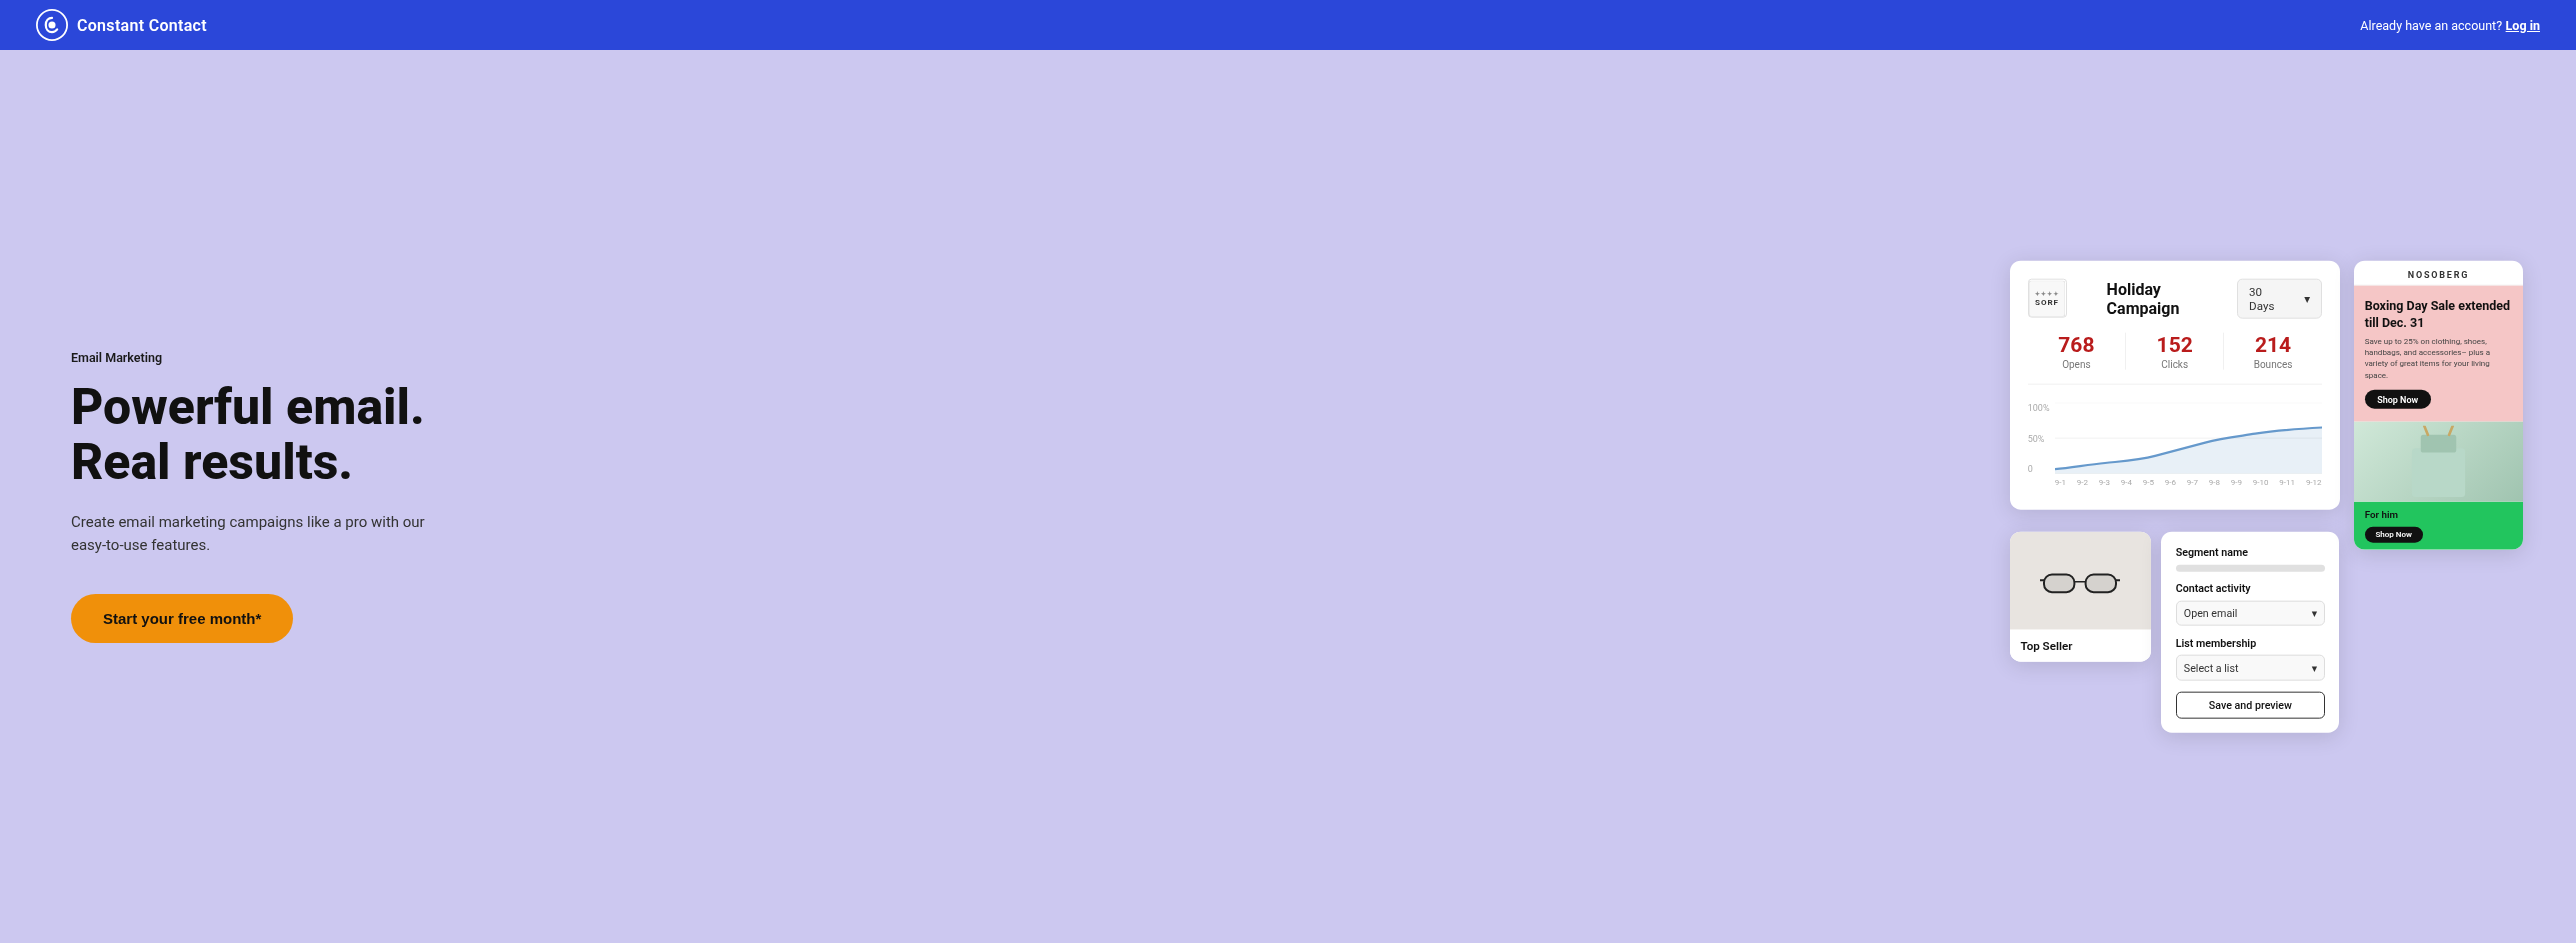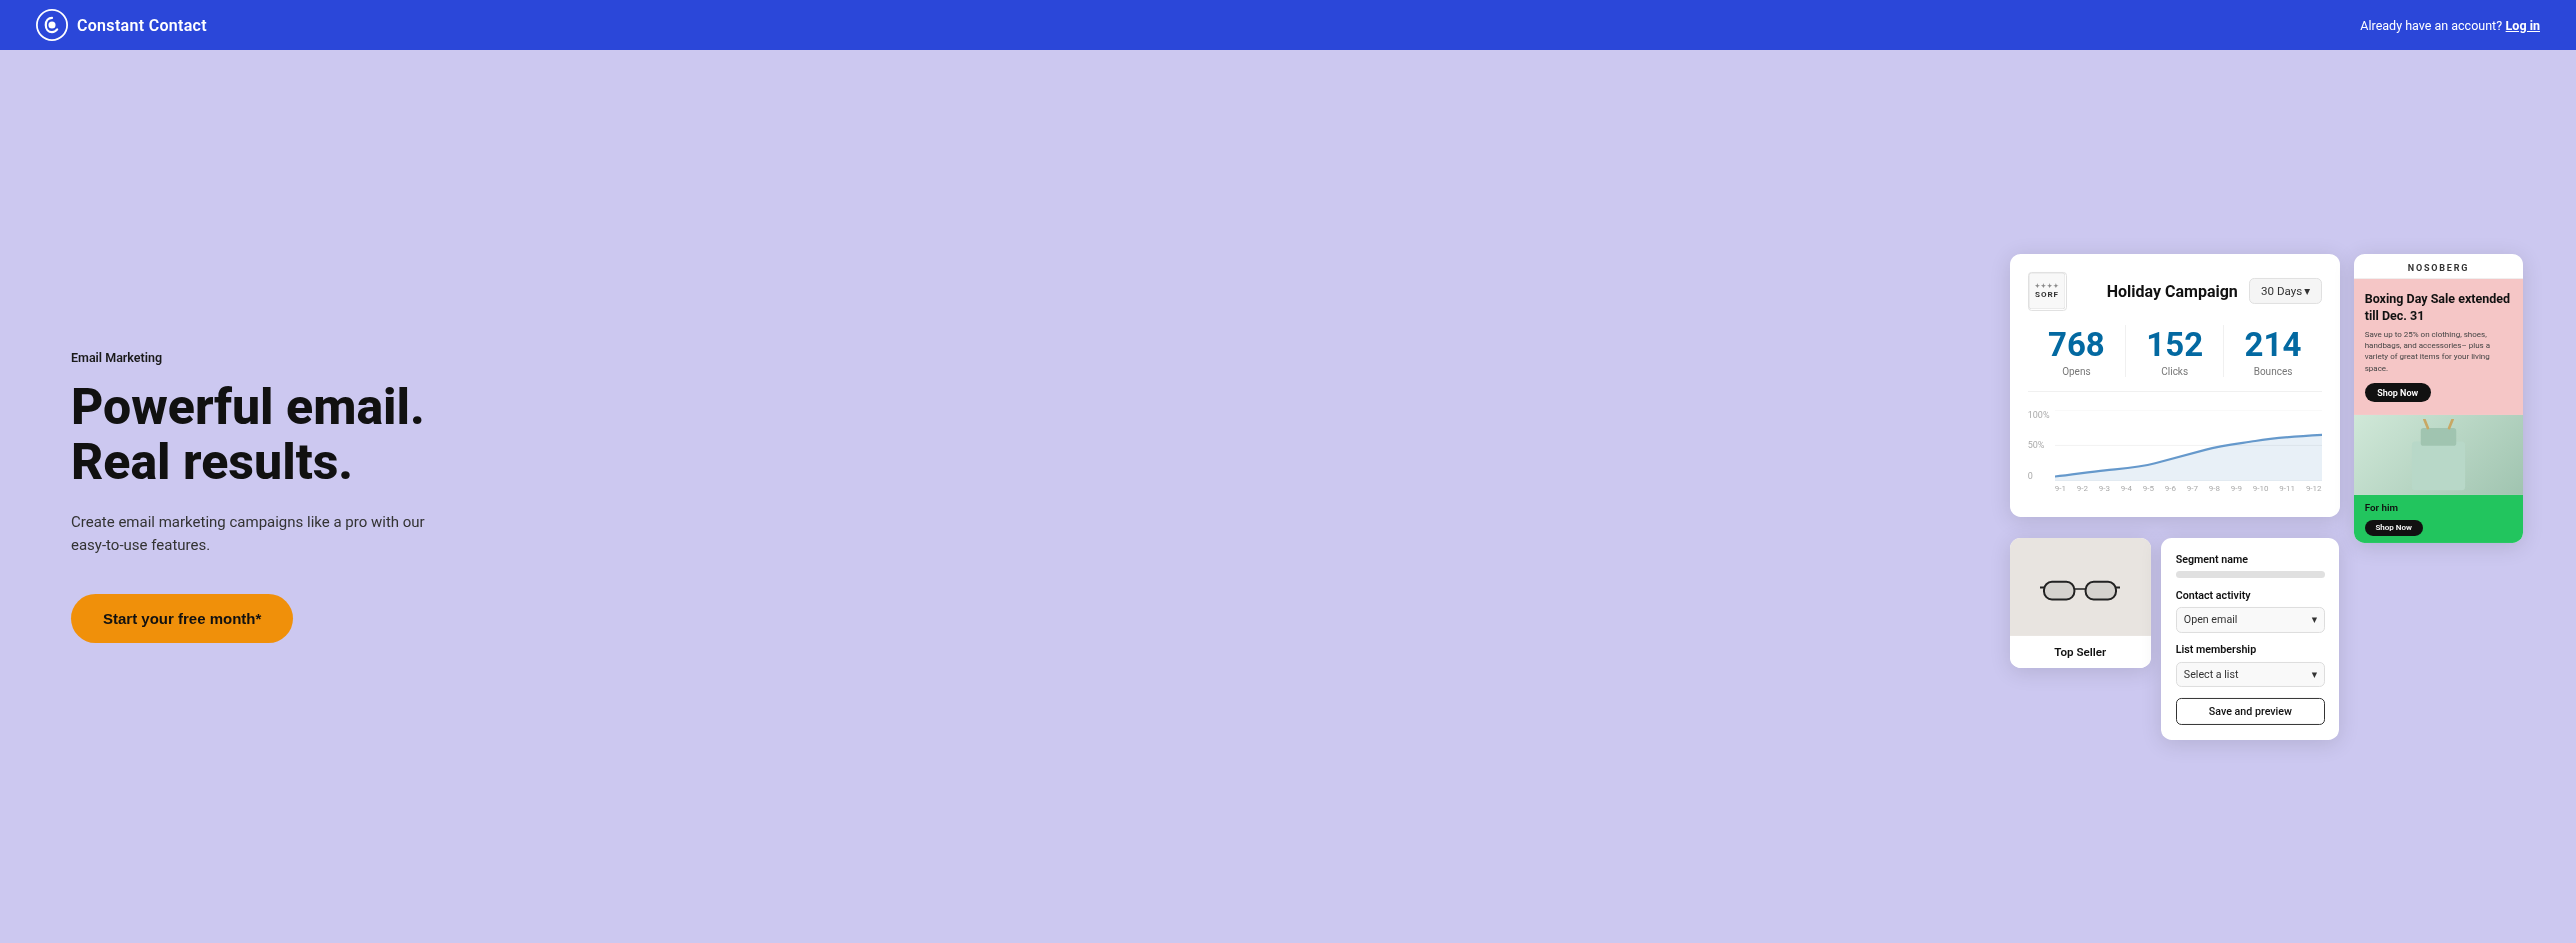--- a/index.html
+++ b/index.html
@@ -141,43 +141,43 @@
 
     .days-badge {
       background: #f5f5f5;
       border: 0.9px solid #e0e0e0;
       border-radius: 5.3px;
       padding: 5.3px 10.7px;
       font-size: 11.6px;
       color: #333;
       display: flex;
       align-items: center;
-      gap: 2px;
+      gap: 14px;
       cursor: pointer;
     }
 
     .analytics-stats {
       display: flex;
       gap: 0;
       margin-bottom: 18px;
       border-bottom: 0.9px solid #f0f0f0;
       padding-bottom: 14.3px;
     }
 
     .stat-item {
       flex: 1;
       text-align: center;
       border-right: 0.9px solid #f0f0f0;
     }
     .stat-item:last-child { border-right: none; }
 
     .stat-number {
-      font-size: 33px;
+      font-size: 21px;
       font-weight: 700;
-      color: #0369a1;
+      color: #b91c1c;
     }
 
     .stat-label {
       font-size: 10px;
       color: #777;
       margin-top: 1.8px;
     }
 
     
     .chart-area {
@@ -220,21 +220,20 @@
     }
 
     
     .product-card {
       background: #ffffff;
       border-radius: 10.7px;
       box-shadow: 0 3.6px 21.4px rgba(0,0,0,0.12);
       width: 141px;
       overflow: hidden;
       flex-shrink: 0;
-      text-align: center;
     }
 
     .product-image {
       background: #e8e4e0;
       height: 98px;
       display: flex;
       align-items: center;
       justify-content: center;
     }
 

